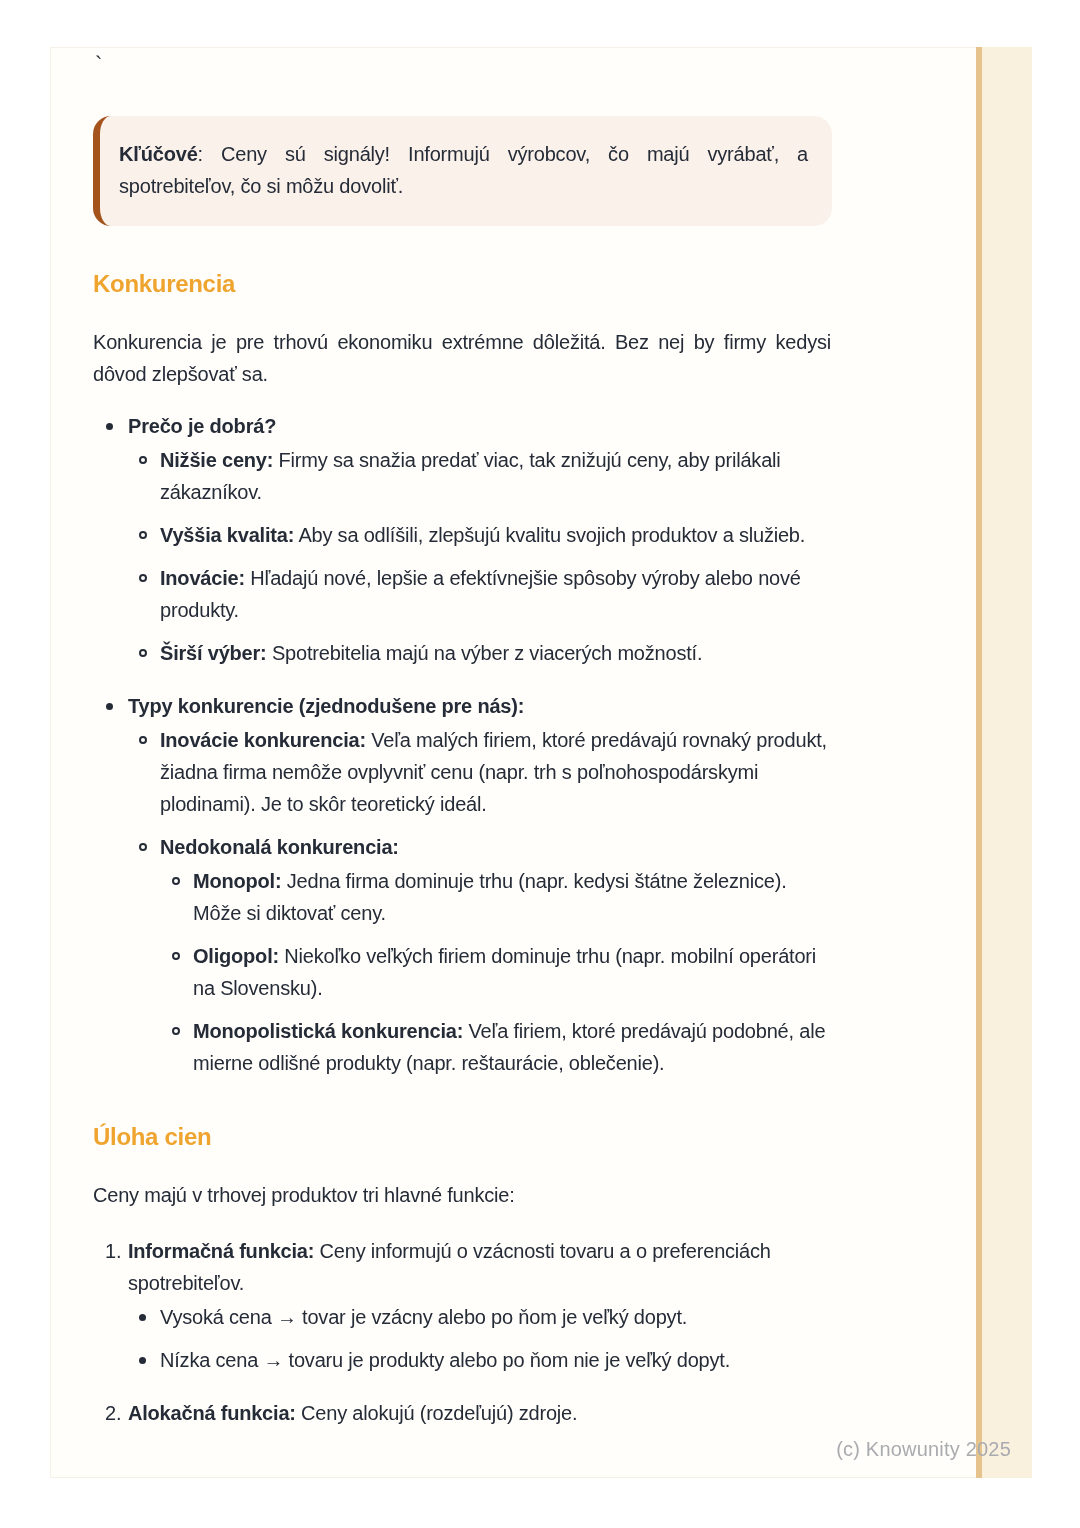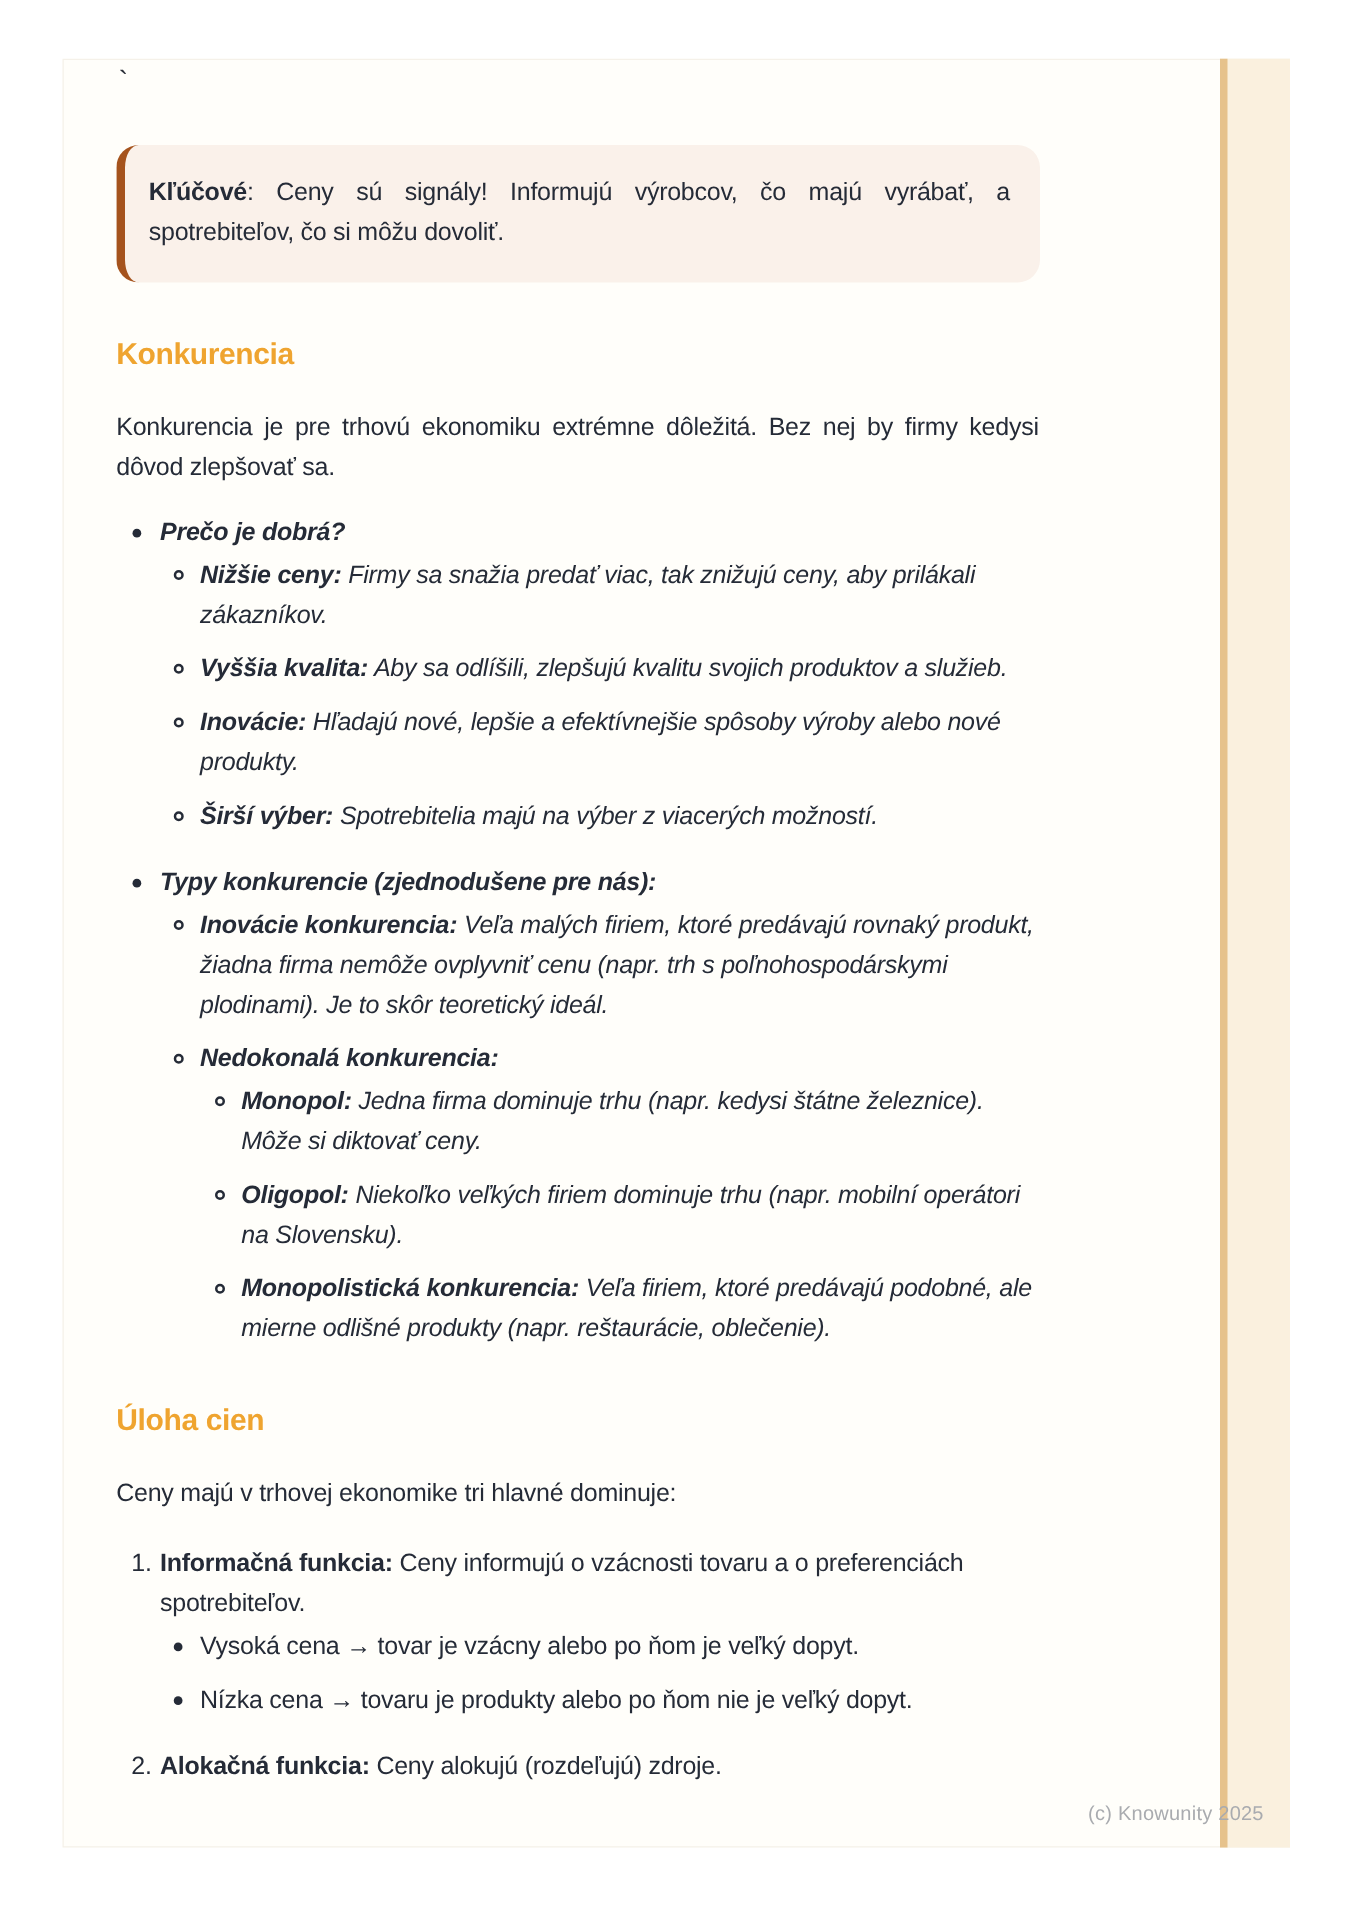--- a/index.html
+++ b/index.html
@@ -48,21 +48,21 @@
   }
   .callout p{text-align:justify;}
   h2{
     font-size:24px;line-height:36px;font-weight:700;
     color:var(--accent);letter-spacing:-0.3px;
     margin:40px 0 0 0;
   }
   p.intro{margin-top:24px;text-align:justify;}
   strong{font-weight:700;}
 
-  ul.root{list-style:none;margin-top:20px;font-style:italic;}
+  ul.root{list-style:none;margin-top:20px;}
   ol.root{list-style:none;margin-top:24px;}
   li{display:flex;align-items:flex-start;}
   ul.root > li{margin-top:21px;}
   ul.root > li:first-child{margin-top:0;}
   ol.root > li{margin-top:21px;}
   ol.root > li:first-child{margin-top:0;}
   ul.nested{list-style:none;margin-top:2px;width:100%;}
   ul.nested > li{margin-top:11px;}
   ul.nested > li:first-child{margin-top:2px;}
   .li-body{flex:1 1 auto;min-width:0;}
@@ -73,21 +73,21 @@
   ul.lvl2 > li > .mk-cell{margin-left:11px;width:21px;padding-top:12px;}
   ul.lvl3 > li > .mk-cell{margin-left:12px;width:21px;padding-top:12px;}
   ol.root > li > .num-cell{flex:0 0 auto;margin-left:12px;width:23px;}
   ul.sub-dots > li > .mk-cell{margin-left:11px;width:21px;padding-top:13px;}
 
   .dot{width:7px;height:7px;border-radius:50%;background:var(--text);display:block;}
   .ring{width:8px;height:8px;border-radius:50%;border:2px solid var(--text);display:block;background:transparent;}
 
   .watermark{
     position:absolute;right:20px;bottom:16px;z-index:3;
-    font-size:16px;letter-spacing:0.2px;color:var(--watermark);
+    font-size:20px;letter-spacing:0.2px;color:var(--watermark);
   }
 </style>
 </head>
 <body>
 
 <div class="page">
   <div class="stripe"></div>
   <span class="stray">`</span>
 
   <div class="content">
@@ -193,21 +193,21 @@
                 </ul>
               </div>
             </li>
           </ul>
         </div>
       </li>
 
     </ul>
 
     <h2>Úloha cien</h2>
-    <p class="intro">Ceny majú v trhovej ekonomike tri hlavné dominuje:</p>
+    <p class="intro">Ceny majú v trhovej produktov tri hlavné funkcie:</p>
 
     <ol class="root">
       <li>
         <span class="num-cell">1.</span>
         <div class="li-body">
           <p><strong>Informačná funkcia:</strong><span> Ceny informujú o vzácnosti tovaru a o preferenciách spotrebiteľov.</span></p>
           <ul class="nested sub-dots">
             <li>
               <span class="mk-cell">
                   <span class="dot"></span>

